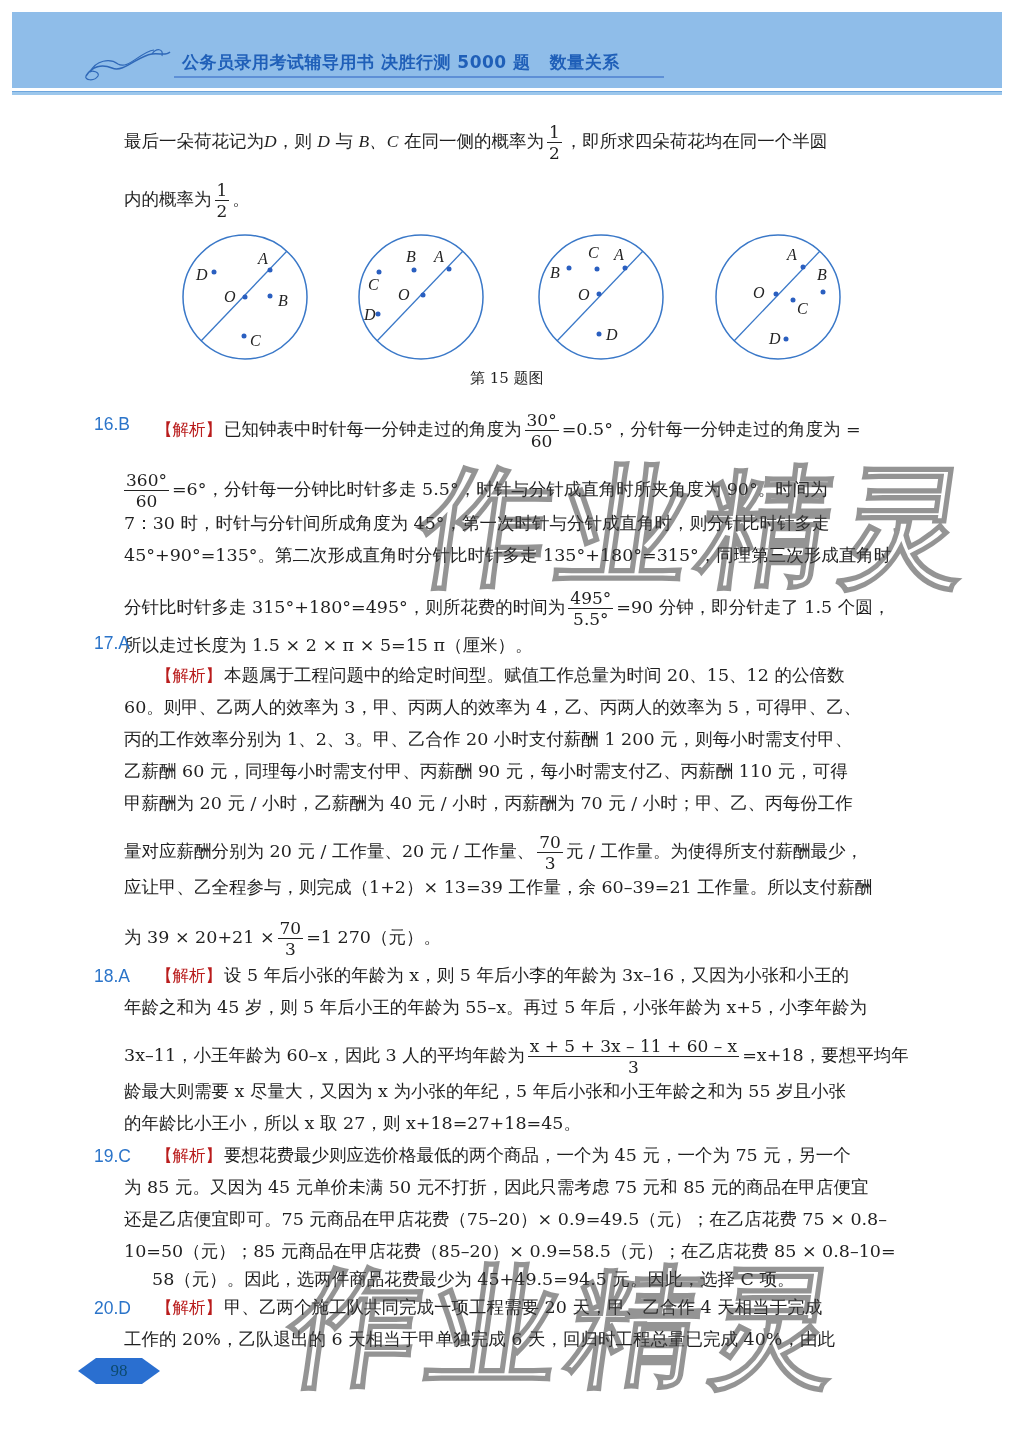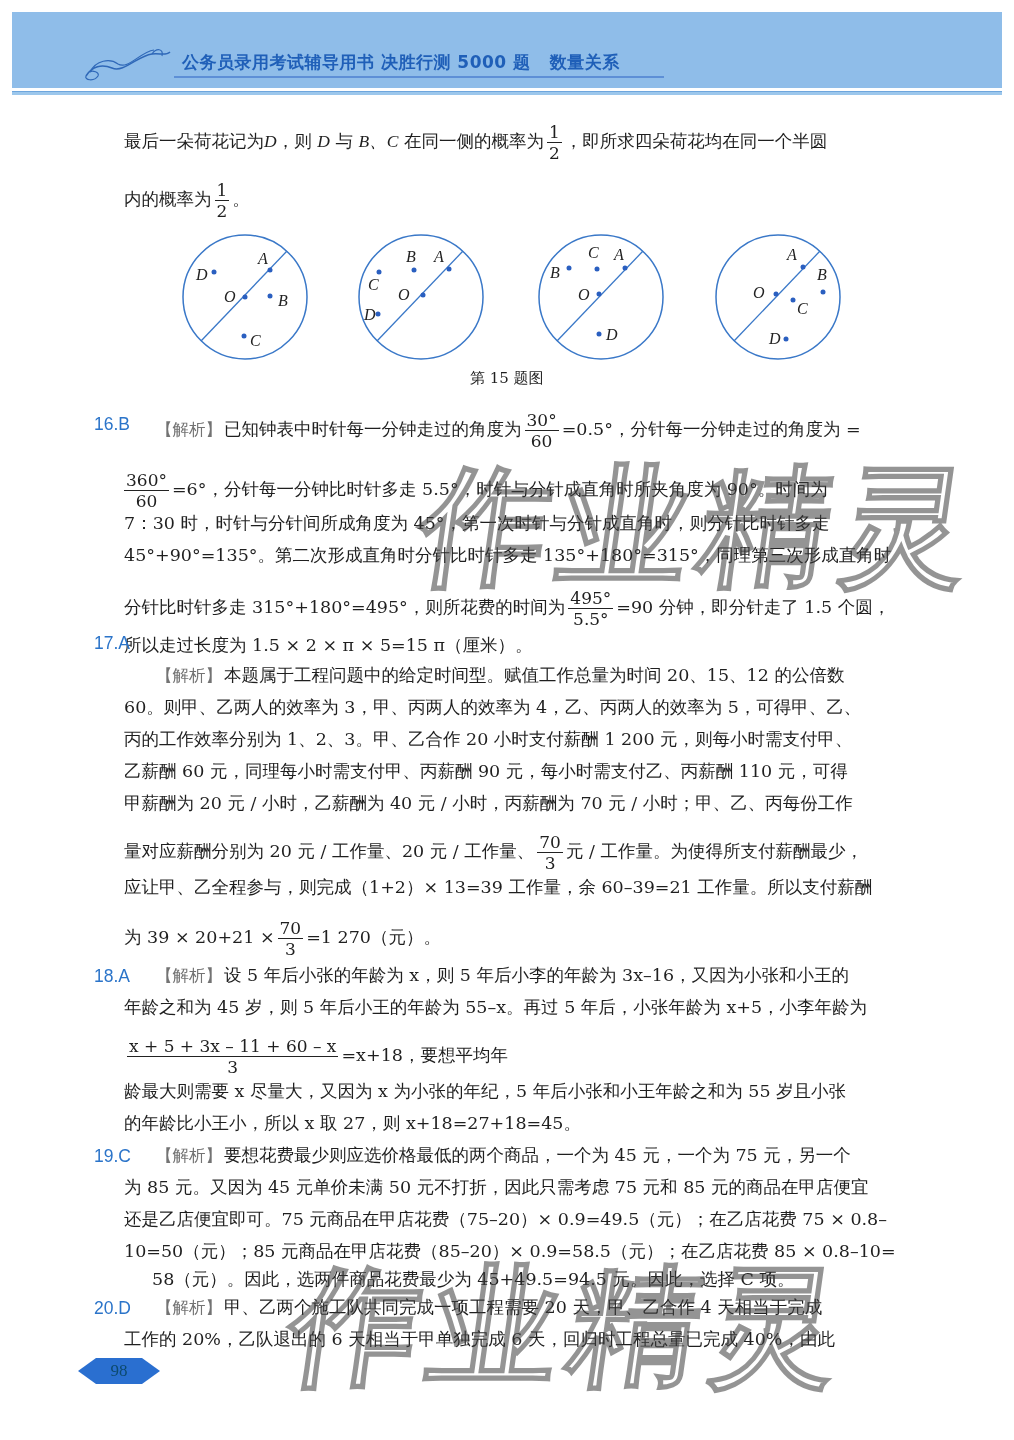--- a/index.html
+++ b/index.html
@@ -26,21 +26,21 @@
     position: absolute; left: 12px; top: 92px; width: 990px; height: 3px; background: #9cc7ec;
   }
   .line {
     position: absolute; left: 124px; font-size: 17.5px; line-height: 22px; white-space: nowrap;
   }
   .q-label {
     position: absolute; left: 94px; font-size: 17.5px; color: #2b74c9;
     font-family: "Liberation Sans", sans-serif;
   }
   .tag {
-    color: #737373; font-family: "DejaVu Sans", sans-serif; font-size: 16.5px; margin-right: 2px;
+    color: #b91c1c; font-family: "DejaVu Sans", sans-serif; font-size: 16.5px; margin-right: 2px;
   }
   .frac {
     display: inline-block; vertical-align: middle; text-align: center; margin: 0 3px;
     font-size: 17px; line-height: 20px;
   }
   .frac .num { display: block; padding: 0 2px; border-bottom: 1px solid #222; }
   .frac .den { display: block; padding: 0 2px; }
   i.v { font-style: italic; font-family: "Liberation Serif", serif; }
   .caption {
     position: absolute; left: 470px; top: 369px; font-size: 15px;
@@ -183,21 +183,21 @@
 </div>
 <div class="line" style="top:876px;">应让甲、乙全程参与，则完成（1+2）× 13=39 工作量，余 60–39=21 工作量。所以支付薪酬</div>
 <div class="line" style="top:918px;">
   <span>为 39 × 20+21 ×</span><span class="frac"><span class="num">70</span><span class="den">3</span></span><span>=1 270（元）。</span>
 </div>
 
 <div class="q-label" style="top:966px;">18.A</div>
 <div class="line" style="left:156px; top:964px;"><span class="tag">【解析】</span><span>设 5 年后小张的年龄为 x，则 5 年后小李的年龄为 3x–16，又因为小张和小王的</span></div>
 <div class="line" style="top:996px;">年龄之和为 45 岁，则 5 年后小王的年龄为 55–x。再过 5 年后，小张年龄为 x+5，小李年龄为</div>
 <div class="line" style="top:1036px;">
-  <span class="frac"><span class="num">x + 5 + 3x – 11 + 60 – x</span><span class="den">3</span></span><span>=x+18，要想平均年</span>
+  <span>3x–11，小王年龄为 60–x，因此 3 人的平均年龄为</span><span class="frac"><span class="num">x + 5 + 3x – 11 + 60 – x</span><span class="den">3</span></span><span>=x+18，要想平均年</span>
 </div>
 <div class="line" style="top:1080px;text-align:right;">龄最大则需要 x 尽量大，又因为 x 为小张的年纪，5 年后小张和小王年龄之和为 55 岁且小张</div>
 <div class="line" style="top:1112px;">的年龄比小王小，所以 x 取 27，则 x+18=27+18=45。</div>
 
 <div class="q-label" style="top:1146px;">19.C</div>
 <div class="line" style="left:156px; top:1144px;"><span class="tag">【解析】</span><span>要想花费最少则应选价格最低的两个商品，一个为 45 元，一个为 75 元，另一个</span></div>
 <div class="line" style="top:1176px;">为 85 元。又因为 45 元单价未满 50 元不打折，因此只需考虑 75 元和 85 元的商品在甲店便宜</div>
 <div class="line" style="top:1208px;">还是乙店便宜即可。75 元商品在甲店花费（75–20）× 0.9=49.5（元）；在乙店花费 75 × 0.8–</div>
 <div class="line" style="top:1240px;">10=50（元）；85 元商品在甲店花费（85–20）× 0.9=58.5（元）；在乙店花费 85 × 0.8–10=</div>
 <div class="line" style="top:1268px;margin-left:28px;">58（元）。因此，选两件商品花费最少为 45+49.5=94.5 元。因此，选择 C 项。</div>

